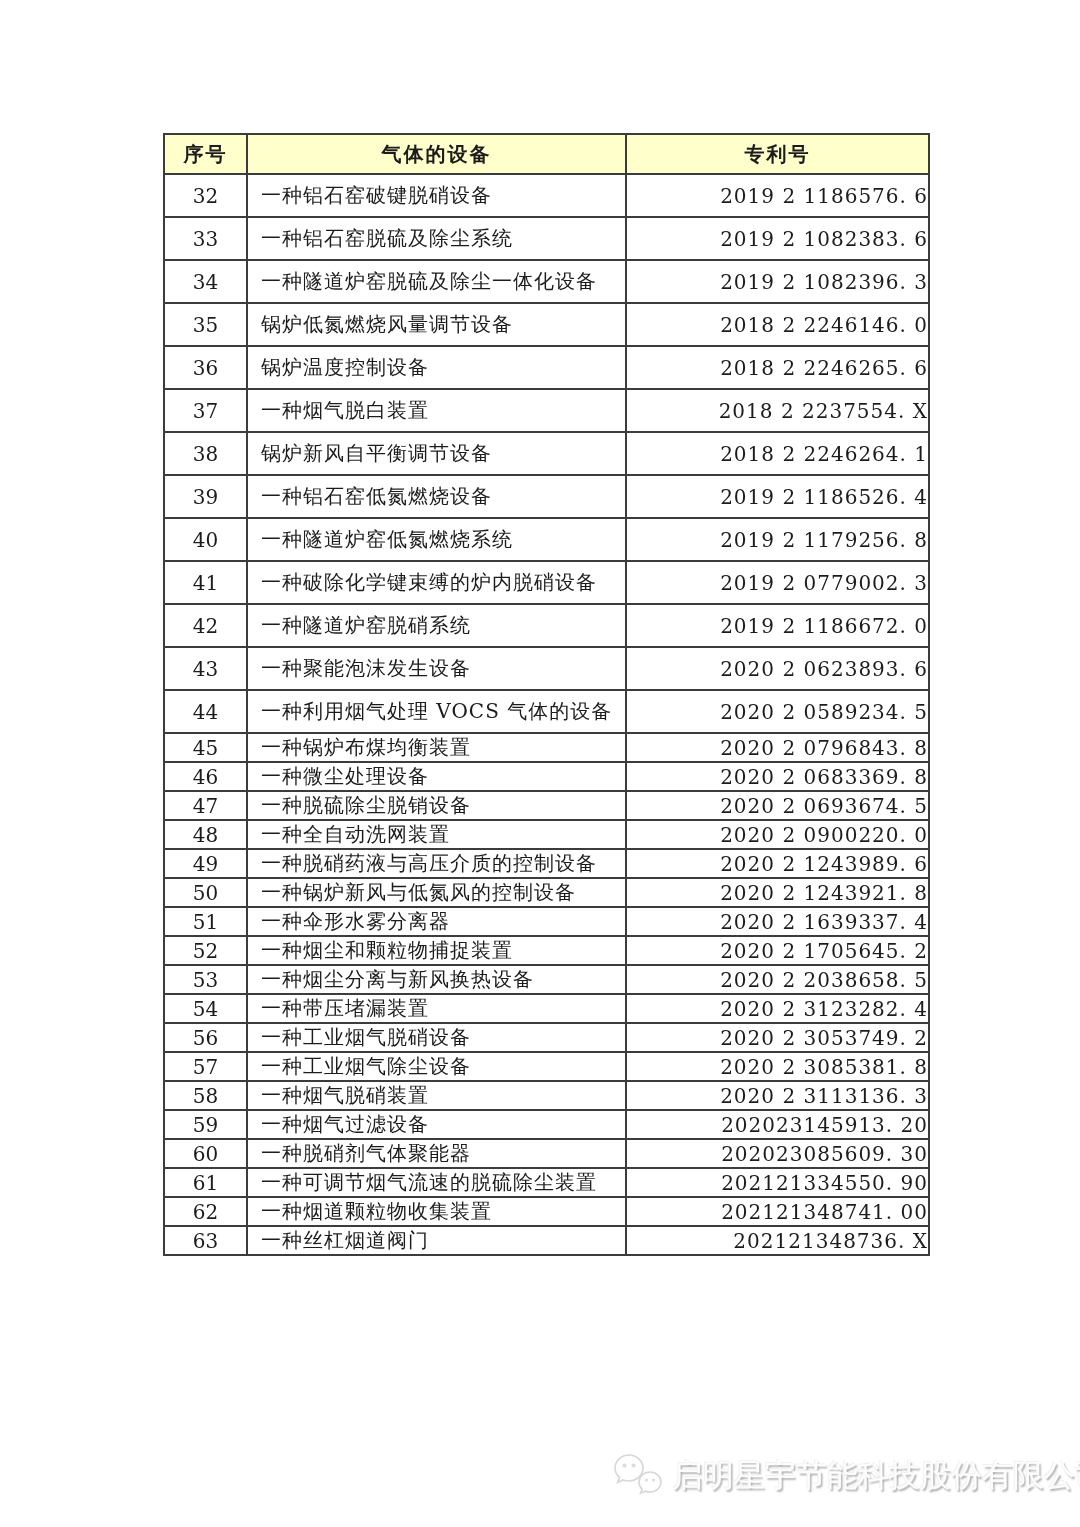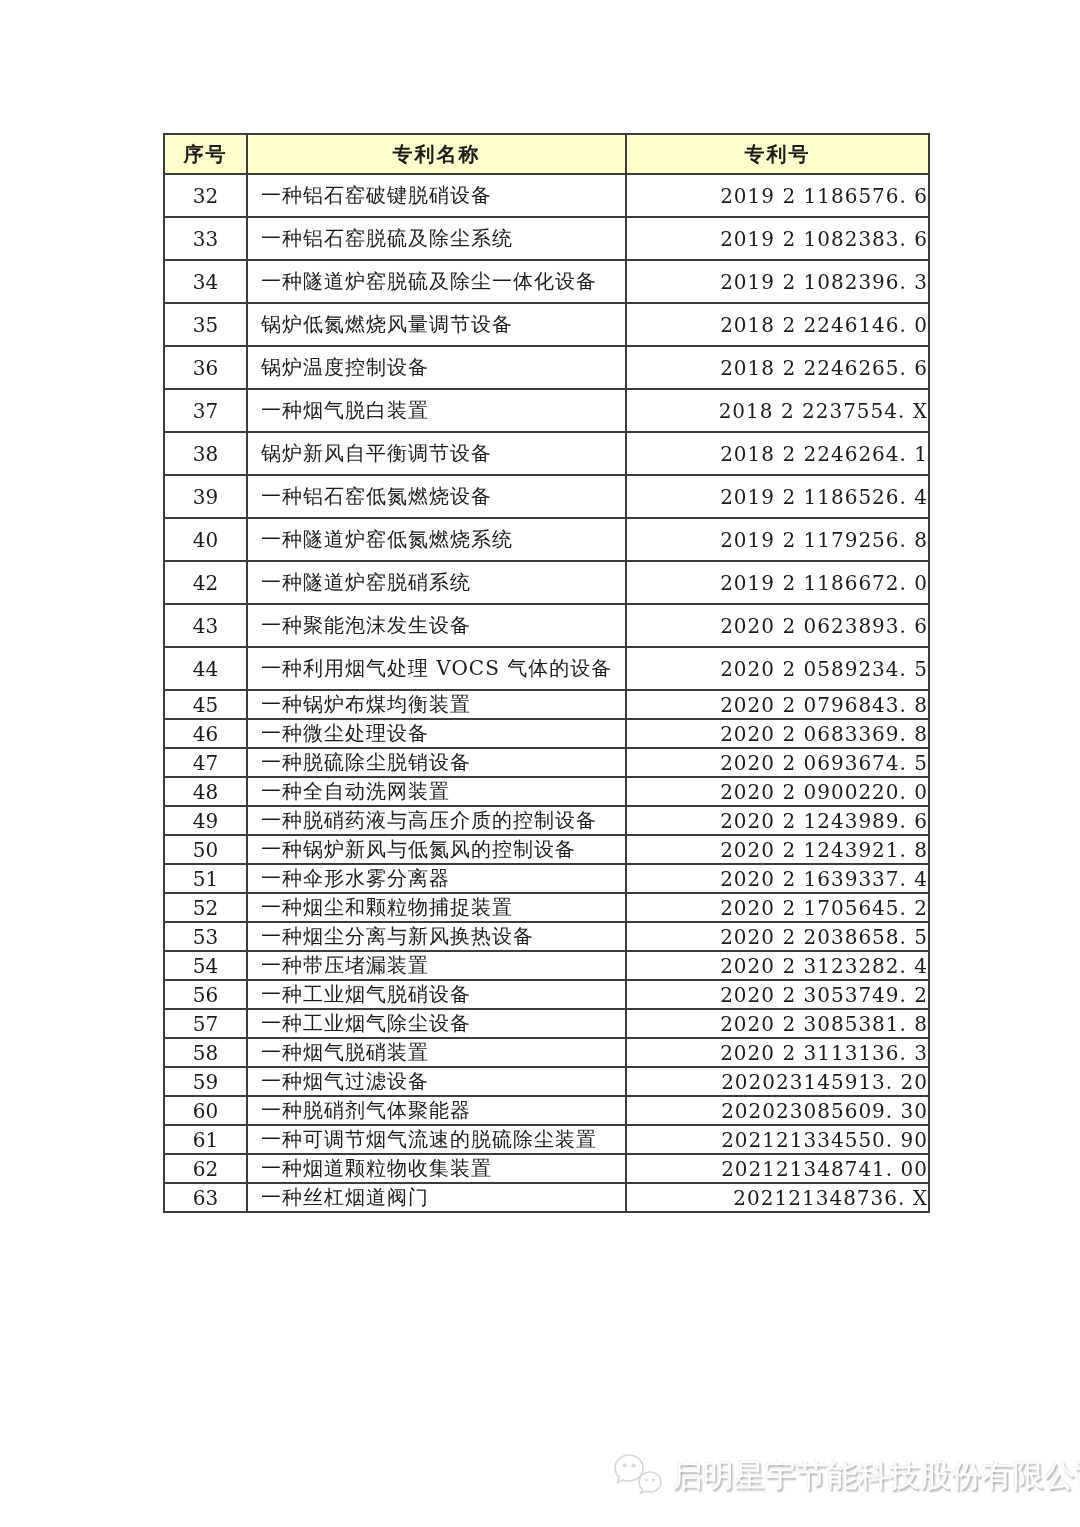--- a/index.html
+++ b/index.html
@@ -81,21 +81,21 @@
 
   <table class="patent-table">
     <colgroup>
       <col class="col-no">
       <col class="col-name">
       <col class="col-num">
     </colgroup>
     <thead>
       <tr>
         <th>序号</th>
-        <th>专利名称</th>
+        <th>气体的设备</th>
         <th>专利号</th>
       </tr>
     </thead>
     <tbody id="tbody">
         <tr class="tall">
           <td class="cell-no">32</td>
           <td class="cell-name">一种铝石窑破键脱硝设备</td>
           <td class="cell-num">2019 2 1186576. 6</td>
         </tr>
         <tr class="tall">
@@ -130,20 +130,25 @@
         </tr>
         <tr class="tall">
           <td class="cell-no">39</td>
           <td class="cell-name">一种铝石窑低氮燃烧设备</td>
           <td class="cell-num">2019 2 1186526. 4</td>
         </tr>
         <tr class="tall">
           <td class="cell-no">40</td>
           <td class="cell-name">一种隧道炉窑低氮燃烧系统</td>
           <td class="cell-num">2019 2 1179256. 8</td>
+        </tr>
+        <tr class="tall">
+          <td class="cell-no">41</td>
+          <td class="cell-name">一种破除化学键束缚的炉内脱硝设备</td>
+          <td class="cell-num">2019 2 0779002. 3</td>
         </tr>
         <tr class="tall">
           <td class="cell-no">42</td>
           <td class="cell-name">一种隧道炉窑脱硝系统</td>
           <td class="cell-num">2019 2 1186672. 0</td>
         </tr>
         <tr class="tall">
           <td class="cell-no">43</td>
           <td class="cell-name">一种聚能泡沫发生设备</td>
           <td class="cell-num">2020 2 0623893. 6</td>

